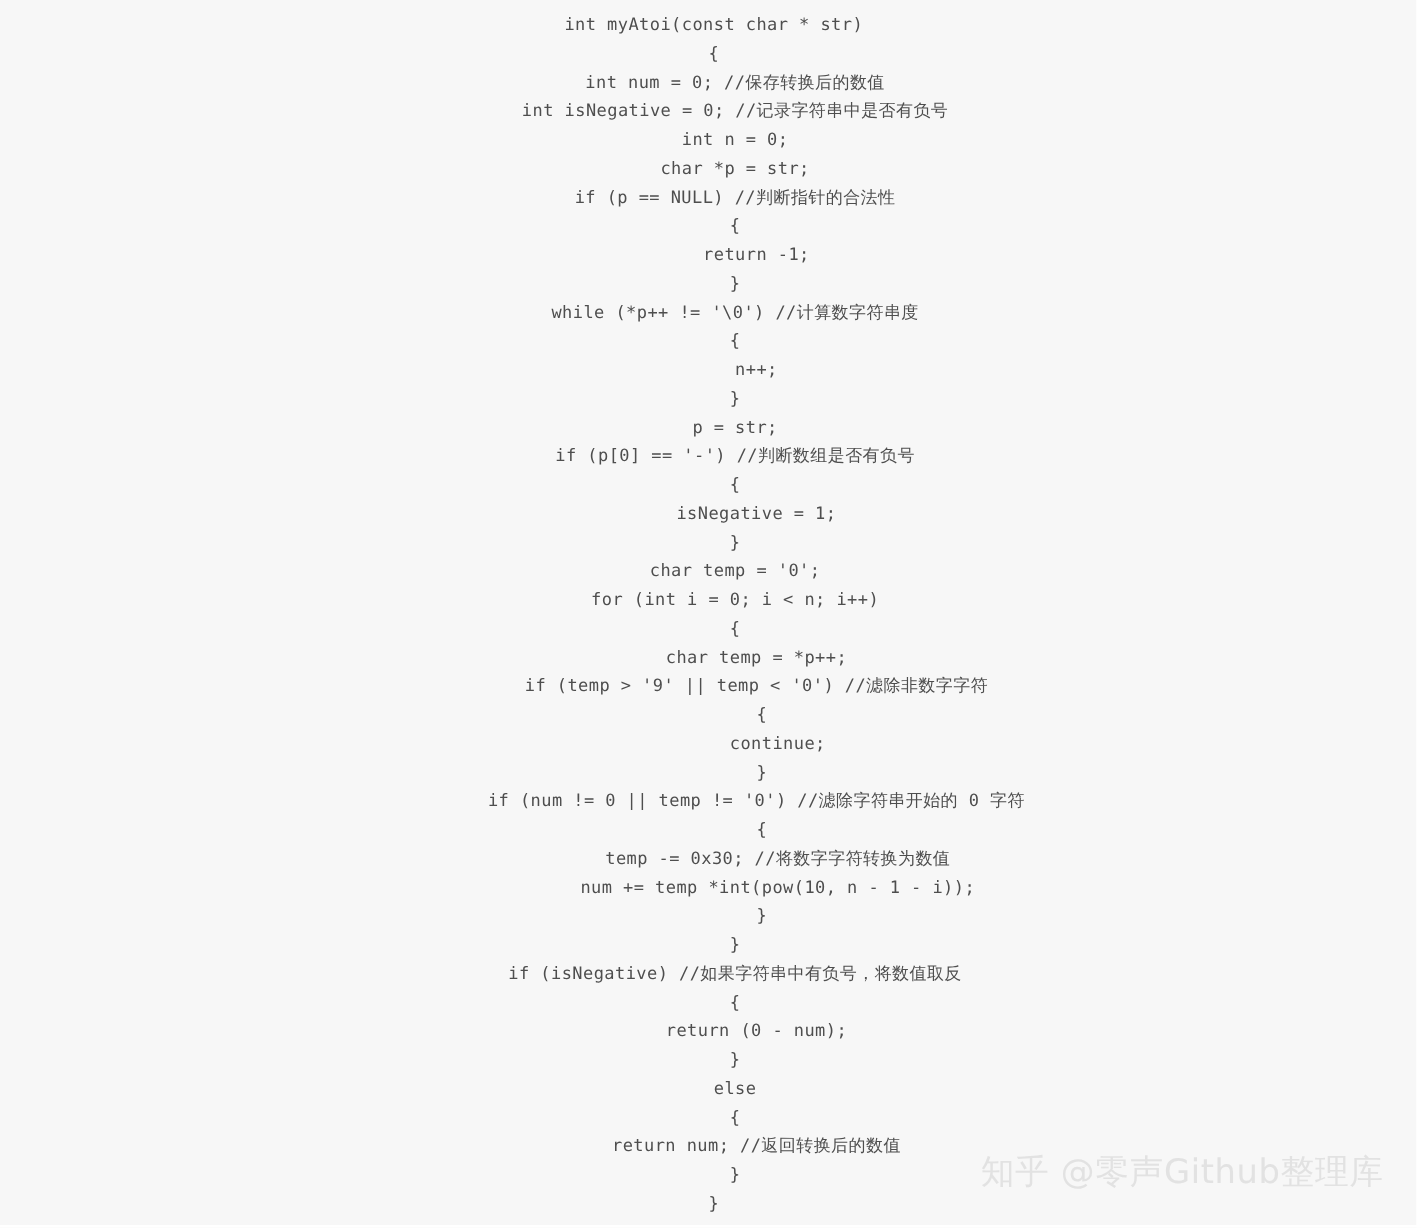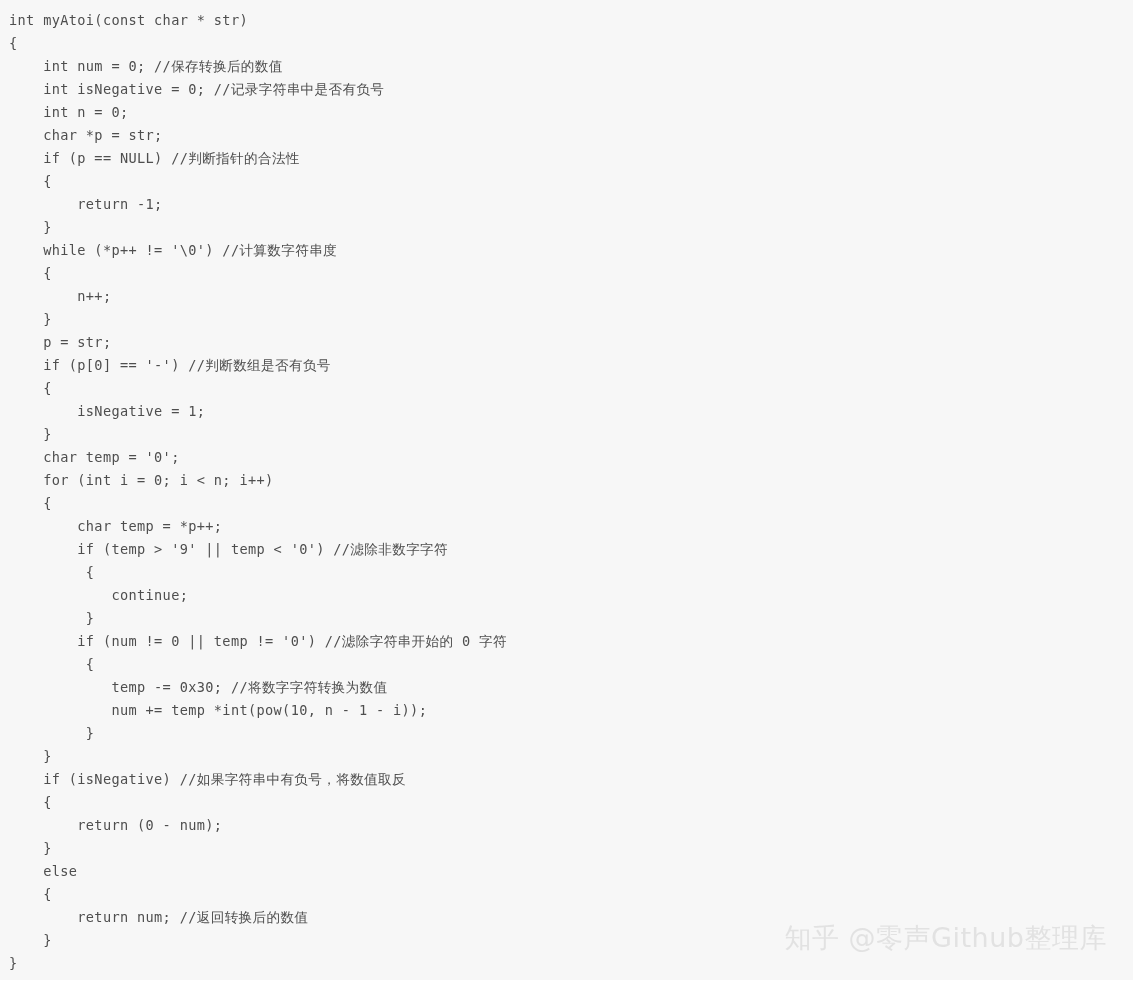--- a/index.html
+++ b/index.html
@@ -58,16 +58,16 @@
     letter-spacing: 0.5px;
     color: #e2e2e2;
     white-space: nowrap;
     pointer-events: none;
     user-select: none;
   }
 </style>
 </head>
 <body>
 
-<div id="code-block" style="background: rgb(247, 247, 247);">
+<div id="code-block" style="background: rgb(247, 247, 247); text-align: center;">
   <pre id="code-lines" style="color: rgb(78, 78, 78);"><span class="code-line">int myAtoi(const char * str)</span><span class="code-line">{</span><span class="code-line">    int num = 0; //保存转换后的数值</span><span class="code-line">    int isNegative = 0; //记录字符串中是否有负号</span><span class="code-line">    int n = 0;</span><span class="code-line">    char *p = str;</span><span class="code-line">    if (p == NULL) //判断指针的合法性</span><span class="code-line">    {</span><span class="code-line">        return -1;</span><span class="code-line">    }</span><span class="code-line">    while (*p++ != '\0') //计算数字符串度</span><span class="code-line">    {</span><span class="code-line">        n++;</span><span class="code-line">    }</span><span class="code-line">    p = str;</span><span class="code-line">    if (p[0] == '-') //判断数组是否有负号</span><span class="code-line">    {</span><span class="code-line">        isNegative = 1;</span><span class="code-line">    }</span><span class="code-line">    char temp = '0';</span><span class="code-line">    for (int i = 0; i &lt; n; i++)</span><span class="code-line">    {</span><span class="code-line">        char temp = *p++;</span><span class="code-line">        if (temp &gt; '9' || temp &lt; '0') //滤除非数字字符</span><span class="code-line">         {</span><span class="code-line">            continue;</span><span class="code-line">         }</span><span class="code-line">        if (num != 0 || temp != '0') //滤除字符串开始的 0 字符</span><span class="code-line">         {</span><span class="code-line">            temp -= 0x30; //将数字字符转换为数值</span><span class="code-line">            num += temp *int(pow(10, n - 1 - i));</span><span class="code-line">         }</span><span class="code-line">    }</span><span class="code-line">    if (isNegative) //如果字符串中有负号，将数值取反</span><span class="code-line">    {</span><span class="code-line">        return (0 - num);</span><span class="code-line">    }</span><span class="code-line">    else</span><span class="code-line">    {</span><span class="code-line">        return num; //返回转换后的数值</span><span class="code-line">    }</span><span class="code-line">}</span></pre>
   <div id="watermark" style="color: rgb(226, 226, 226);">知乎 @零声Github整理库</div>
 </div>
 
 </body></html>

